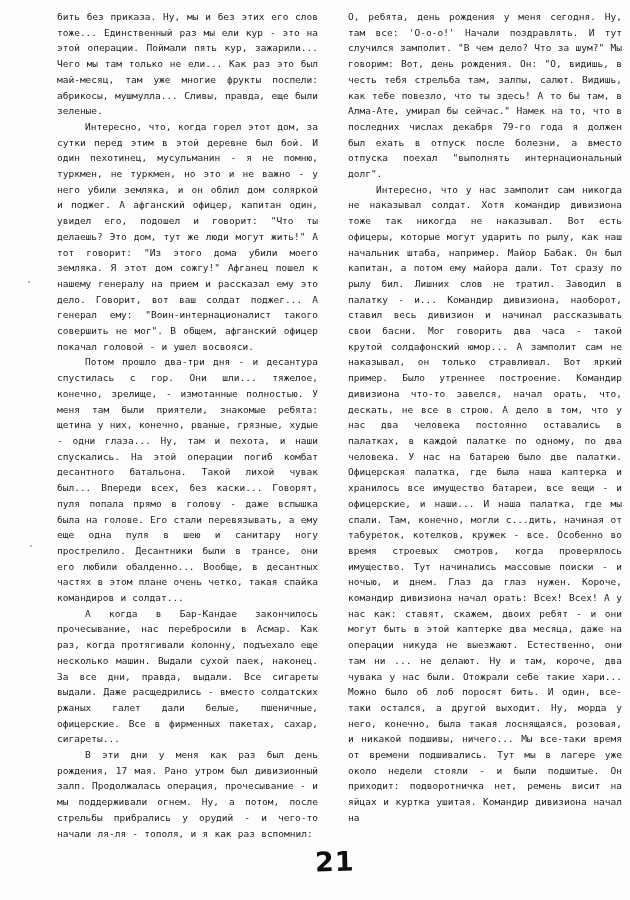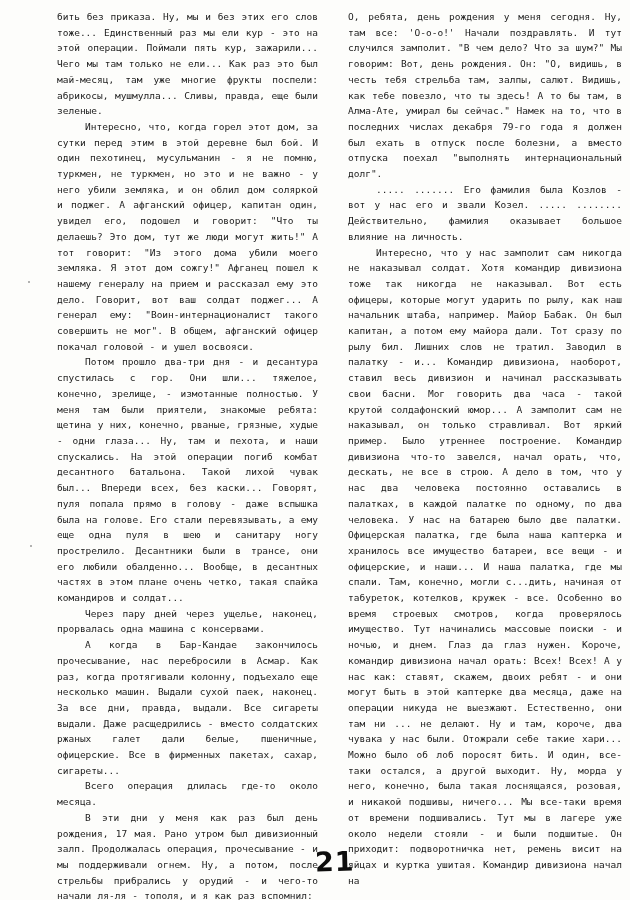--- a/index.html
+++ b/index.html
@@ -56,26 +56,23 @@
   .speck-2 { left: 30px; top: 545px; width: 2px; height: 2px; }
 </style>
 </head>
 <body>
 
 <div class="page">
   <div class="col col-left">
       <p class="para no-indent">бить без приказа. Ну, мы и без этих его слов тоже... Единственный раз мы ели кур - это на этой операции. Поймали пять кур, зажарили... Чего мы там только не ели... Как раз это был май-месяц, там уже многие фрукты поспели: абрикосы, мушмулла... Сливы, правда, еще были зеленые.</p>
       <p class="para">Интересно, что, когда горел этот дом, за сутки перед этим в этой деревне был бой. И один пехотинец, мусульманин - я не помню, туркмен, не туркмен, но это и не важно - у него убили земляка, и он облил дом соляркой и поджег. А афганский офицер, капитан один, увидел его, подошел и говорит: "Что ты делаешь? Это дом, тут же люди могут жить!" А тот говорит: "Из этого дома убили моего земляка. Я этот дом сожгу!" Афганец пошел к нашему генералу на прием и рассказал ему это дело. Говорит, вот ваш солдат поджег... А генерал ему: "Воин-интернационалист такого совершить не мог". В общем, афганский офицер покачал головой - и ушел восвояси.</p>
       <p class="para">Потом прошло два-три дня - и десантура спустилась с гор. Они шли... тяжелое, конечно, зрелище, - измотанные полностью. У меня там были приятели, знакомые ребята: щетина у них, конечно, рваные, грязные, худые - одни глаза... Ну, там и пехота, и наши спускались. На этой операции погиб комбат десантного батальона. Такой лихой чувак был... Впереди всех, без каски... Говорят, пуля попала прямо в голову - даже вспышка была на голове. Его стали перевязывать, а ему еще одна пуля в шею и санитару ногу прострелило. Десантники были в трансе, они его любили обалденно... Вообще, в десантных частях в этом плане очень четко, такая спайка командиров и солдат...</p>
-      <p class="para">Через пару дней через ущелье, наконец, прорвалась одна машина с консервами.</p>
       <p class="para">А когда в Бар-Кандае закончилось прочесывание, нас перебросили в Асмар. Как раз, когда протягивали колонну, подъехало еще несколько машин. Выдали сухой паек, наконец. За все дни, правда, выдали. Все сигареты выдали. Даже расщедрились - вместо солдатских ржаных галет дали белые, пшеничные, офицерские. Все в фирменных пакетах, сахар, сигареты...</p>
-      <p class="para">Всего операция длилась где-то около месяца.</p>
       <p class="para">В эти дни у меня как раз был день рождения, 17 мая. Рано утром был дивизионный залп. Продолжалась операция, прочесывание - и мы поддерживали огнем. Ну, а потом, после стрельбы прибрались у орудий - и чего-то начали ля-ля - тополя, и я как раз вспомнил:</p>
     </div>
   <div class="col col-right">
       <p class="para no-indent">О, ребята, день рождения у меня сегодня. Ну, там все: 'О-о-о!' Начали поздравлять. И тут случился замполит. "В чем дело? Что за шум?" Мы говорим: Вот, день рождения. Он: "О, видишь, в честь тебя стрельба там, залпы, салют. Видишь, как тебе повезло, что ты здесь! А то бы там, в Алма-Ате, умирал бы сейчас." Намек на то, что в последних числах декабря 79-го года я должен был ехать в отпуск после болезни, а вместо отпуска поехал "выполнять интернациональный долг".</p>
-      <p class="para">..... ....... Его фамилия была Козлов - вот у нас его и звали Козел. ..... ........ Действительно, фамилия оказывает большое влияние на личность.</p>
       <p class="para">Интересно, что у нас замполит сам никогда не наказывал солдат. Хотя командир дивизиона тоже так никогда не наказывал. Вот есть офицеры, которые могут ударить по рылу, как наш начальник штаба, например. Майор Бабак. Он был капитан, а потом ему майора дали. Тот сразу по рылу бил. Лишних слов не тратил. Заводил в палатку - и... Командир дивизиона, наоборот, ставил весь дивизион и начинал рассказывать свои басни. Мог говорить два часа - такой крутой солдафонский юмор... А замполит сам не наказывал, он только стравливал. Вот яркий пример. Было утреннее построение. Командир дивизиона что-то завелся, начал орать, что, дескать, не все в строю. А дело в том, что у нас два человека постоянно оставались в палатках, в каждой палатке по одному, по два человека. У нас на батарею было две палатки. Офицерская палатка, где была наша каптерка и хранилось все имущество батареи, все вещи - и офицерские, и наши... И наша палатка, где мы спали. Там, конечно, могли с...дить, начиная от табуреток, котелков, кружек - все. Особенно во время строевых смотров, когда проверялось имущество. Тут начинались массовые поиски - и ночью, и днем. Глаз да глаз нужен. Короче, командир дивизиона начал орать: Всех! Всех! А у нас как: ставят, скажем, двоих ребят - и они могут быть в этой каптерке два месяца, даже на операции никуда не выезжают. Естественно, они там ни ... не делают. Ну и там, короче, два чувака у нас были. Отожрали себе такие хари... Можно было об лоб поросят бить. И один, все-таки остался, а другой выходит. Ну, морда у него, конечно, была такая лоснящаяся, розовая, и никакой подшивы, ничего... Мы все-таки время от времени подшивались. Тут мы в лагере уже около недели стояли - и были подшитые. Он приходит: подворотничка нет, ремень висит на яйцах и куртка ушитая. Командир дивизиона начал на</p>
     </div>
   <div class="page-number">21</div>
   <div class="speck speck-1"></div>
   <div class="speck speck-2"></div>
 </div>
 
 </body></html>

